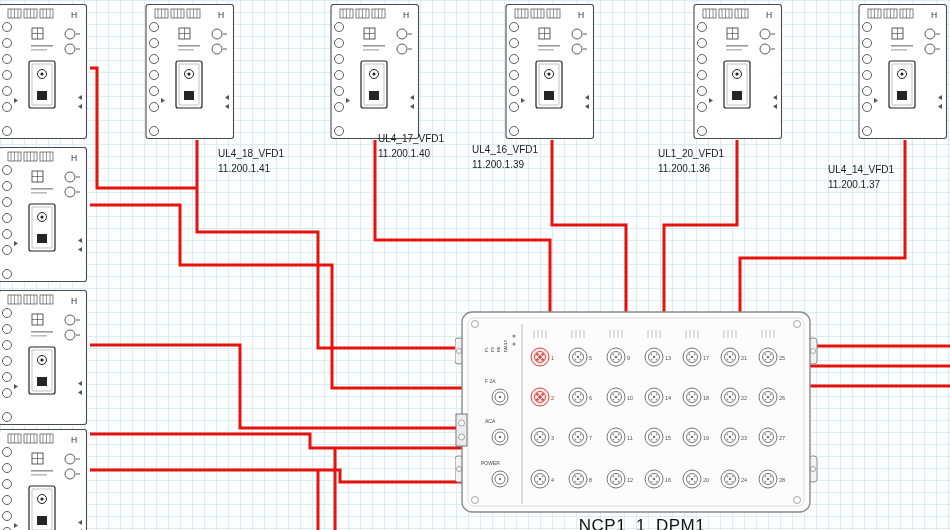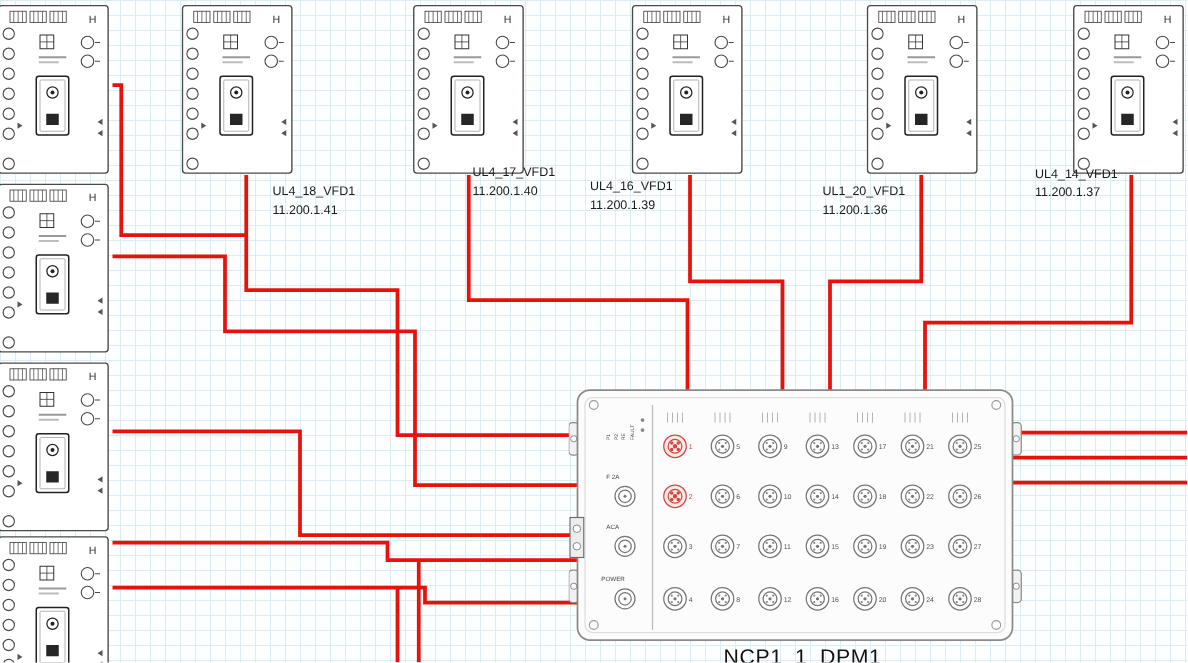--- a/index.html
+++ b/index.html
@@ -143,21 +143,21 @@
   <div>11.200.1.40</div>
 </div>
 <div class="device-label" style="left:472px;top:142px">
   <div>UL4_16_VFD1</div>
   <div>11.200.1.39</div>
 </div>
 <div class="device-label" style="left:658px;top:146px">
   <div>UL1_20_VFD1</div>
   <div>11.200.1.36</div>
 </div>
-<div class="device-label" style="left:828px;top:132px">
+<div class="device-label" style="left:828px;top:162px">
   <div>UL4_14_VFD1</div>
   <div>11.200.1.37</div>
 </div>
 
 <svg class="wires" width="950" height="530">
   <polyline class="wire" points="90,68 97,68 97,188 197,188"></polyline>
   <polyline class="wire" points="197,140 197,232 318,232 318,348 462,348"></polyline>
   <polyline class="wire" points="90,205 180,205 180,265 332,265 332,388 462,388"></polyline>
   <polyline class="wire" points="375,140 375,240 550,240 550,314"></polyline>
   <polyline class="wire" points="552,140 552,225 626,225 626,314"></polyline>

